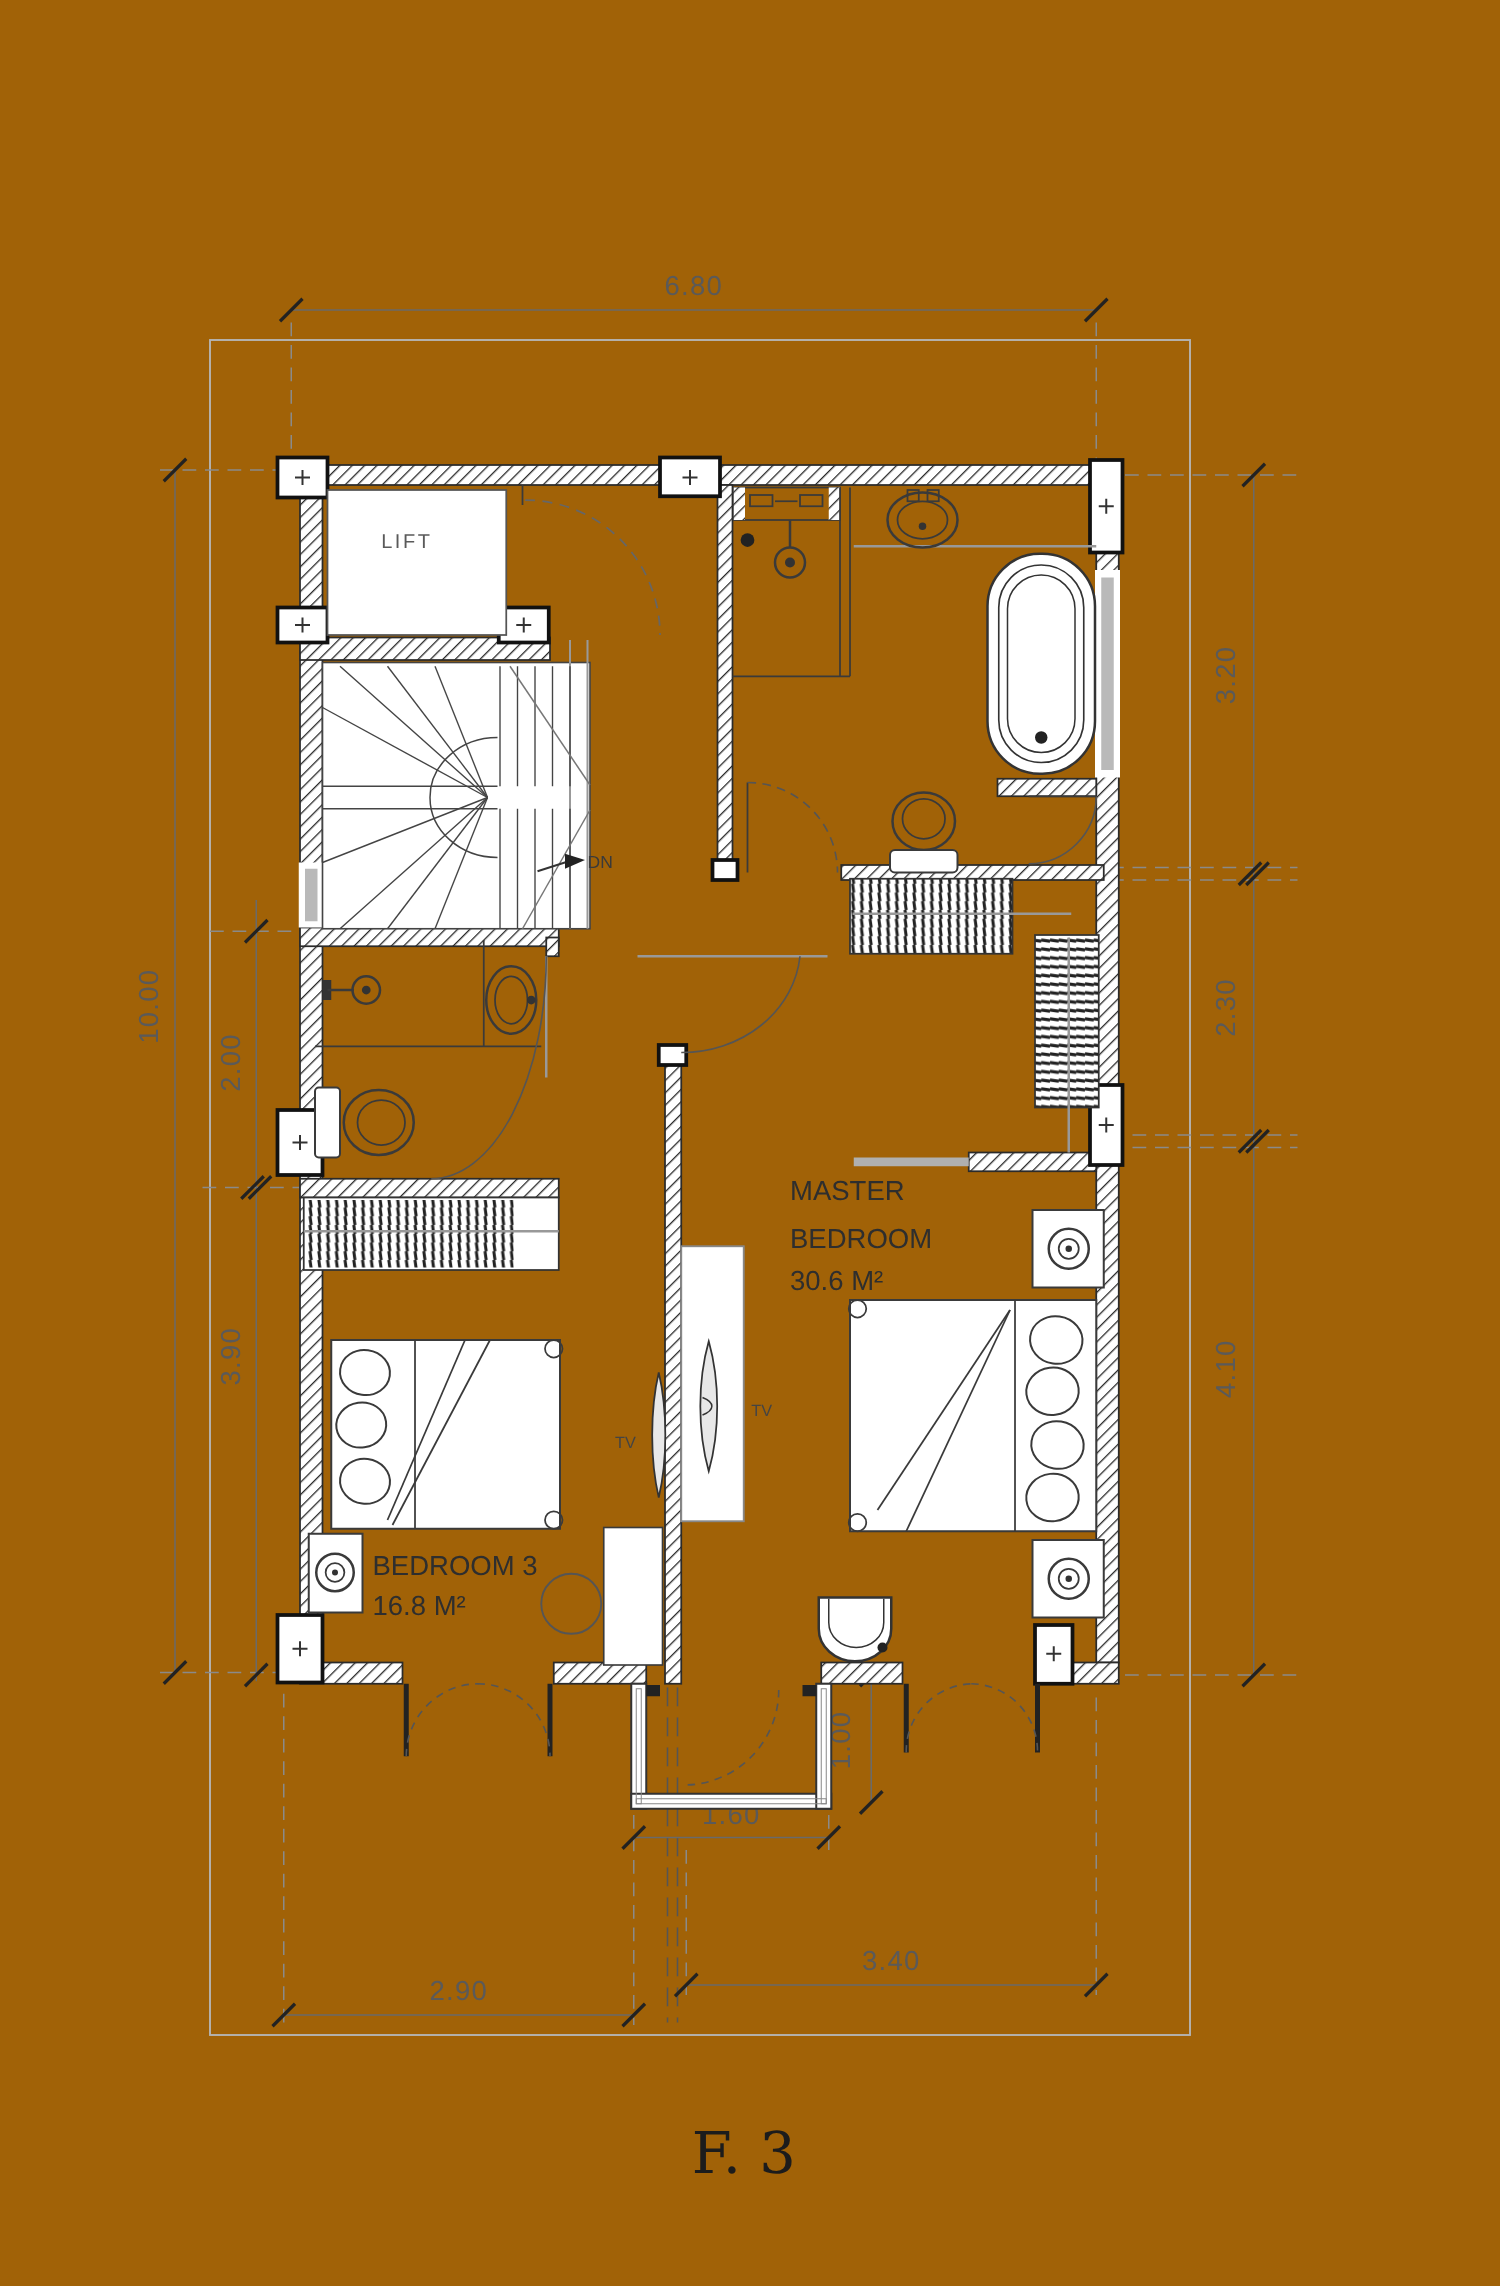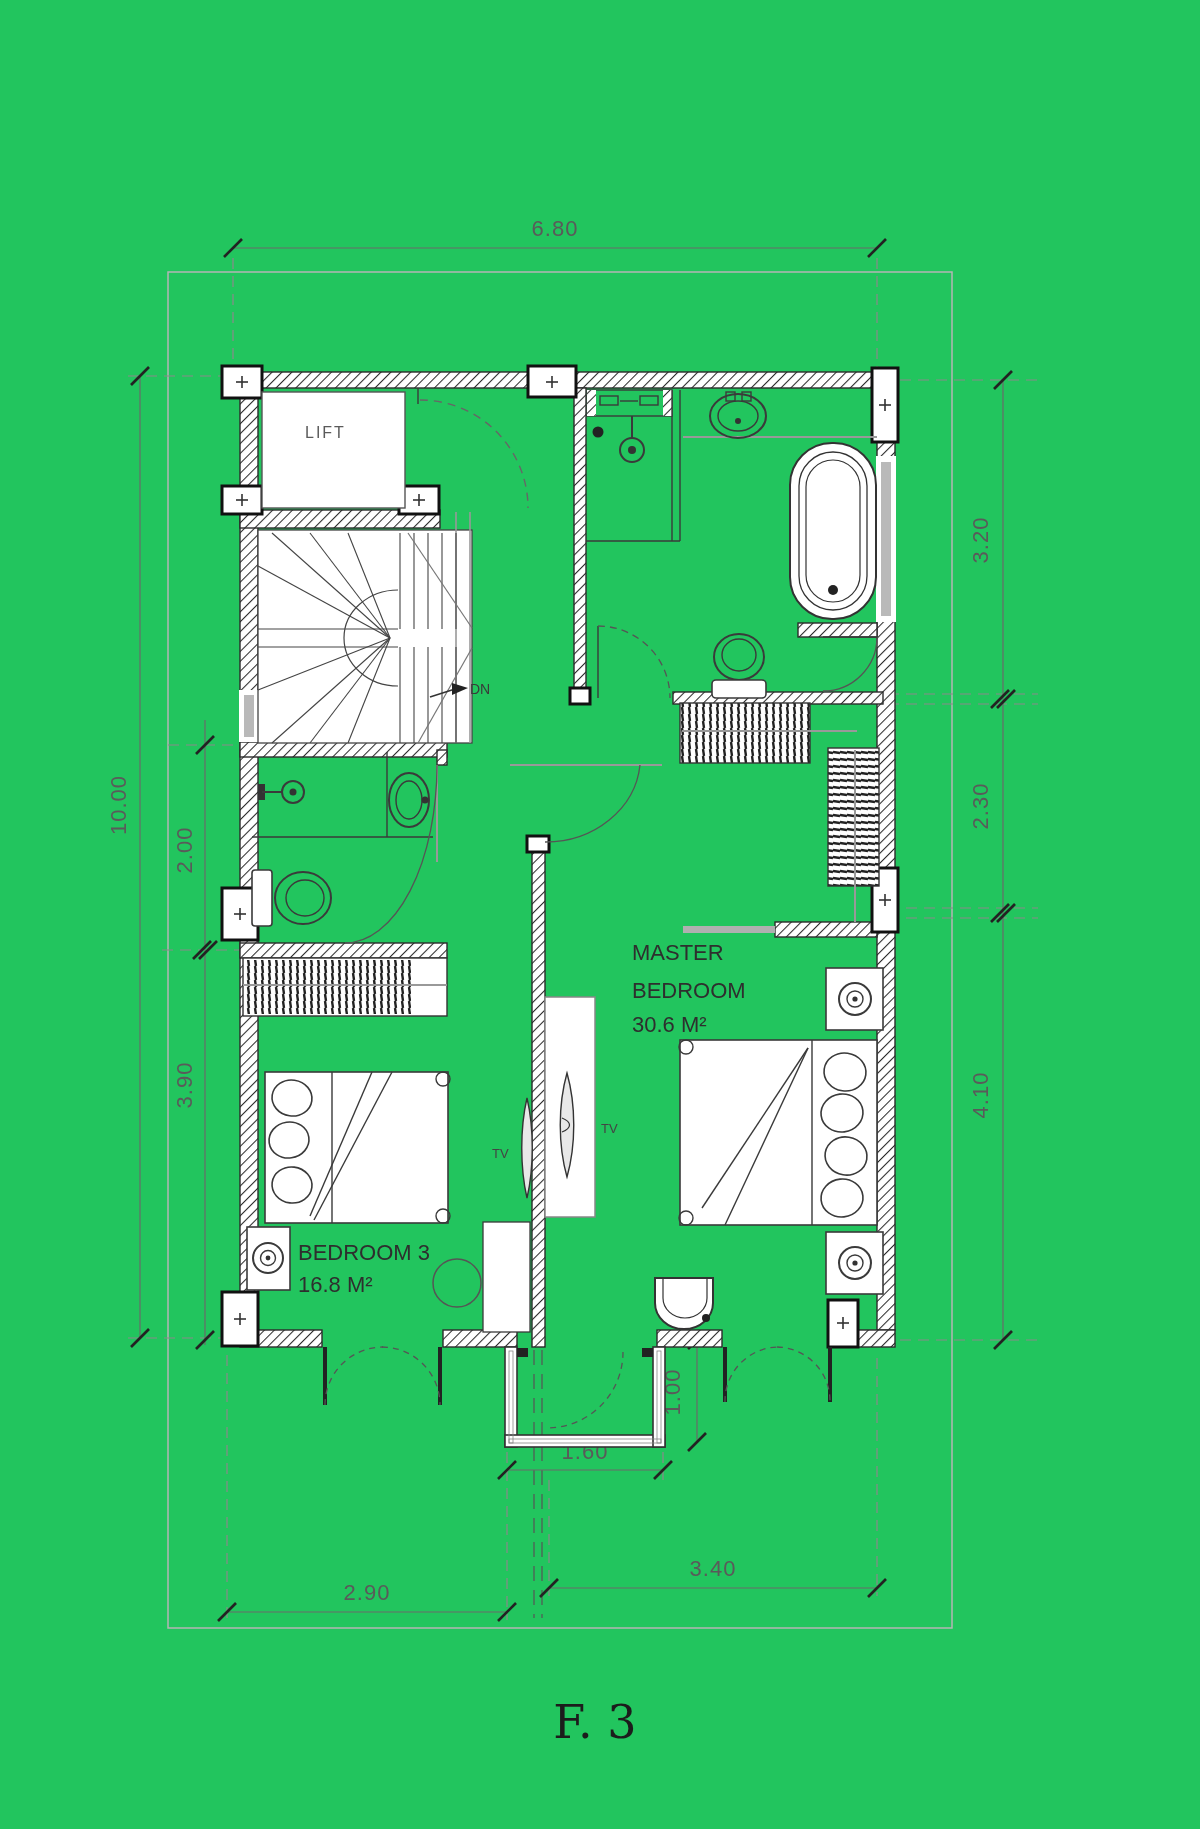--- a/index.html
+++ b/index.html
@@ -1,16 +1,16 @@
 <!DOCTYPE html>
 <html><head>
 <meta charset="utf-8">
 <style>
   html,body{margin:0;padding:0;background:#ffffff;}
-  .stage{width:1200px;height:1829px;background:#22c55e;position:relative;font-family:"Liberation Sans",sans-serif;}
+  .stage{width:1200px;height:1829px;background:#a16207;position:relative;font-family:"Liberation Sans",sans-serif;}
   svg{display:block;}
   text{font-family:"Liberation Sans",sans-serif;fill:#3a3a3a;}
   .dimtxt{font-size:22px;fill:#5a5a5a;letter-spacing:1px;}
   .roomtxt{font-size:22px;fill:#2e2e2e;}
   .smalltxt{font-size:14px;fill:#3a3a3a;}
   .lifttxt{font-size:16px;fill:#5a5a5a;letter-spacing:2px;}
   .titletxt{font-family:"DejaVu Serif","Liberation Serif",serif;font-size:46px;fill:#1c1c1c;}
   .wall{fill:url(#hatch);stroke:#2b2b2b;stroke-width:1.4;}
   .col{fill:#ffffff;stroke:#111111;stroke-width:3;}
   .thin{stroke:#3a3a3a;stroke-width:1.4;fill:none;}

